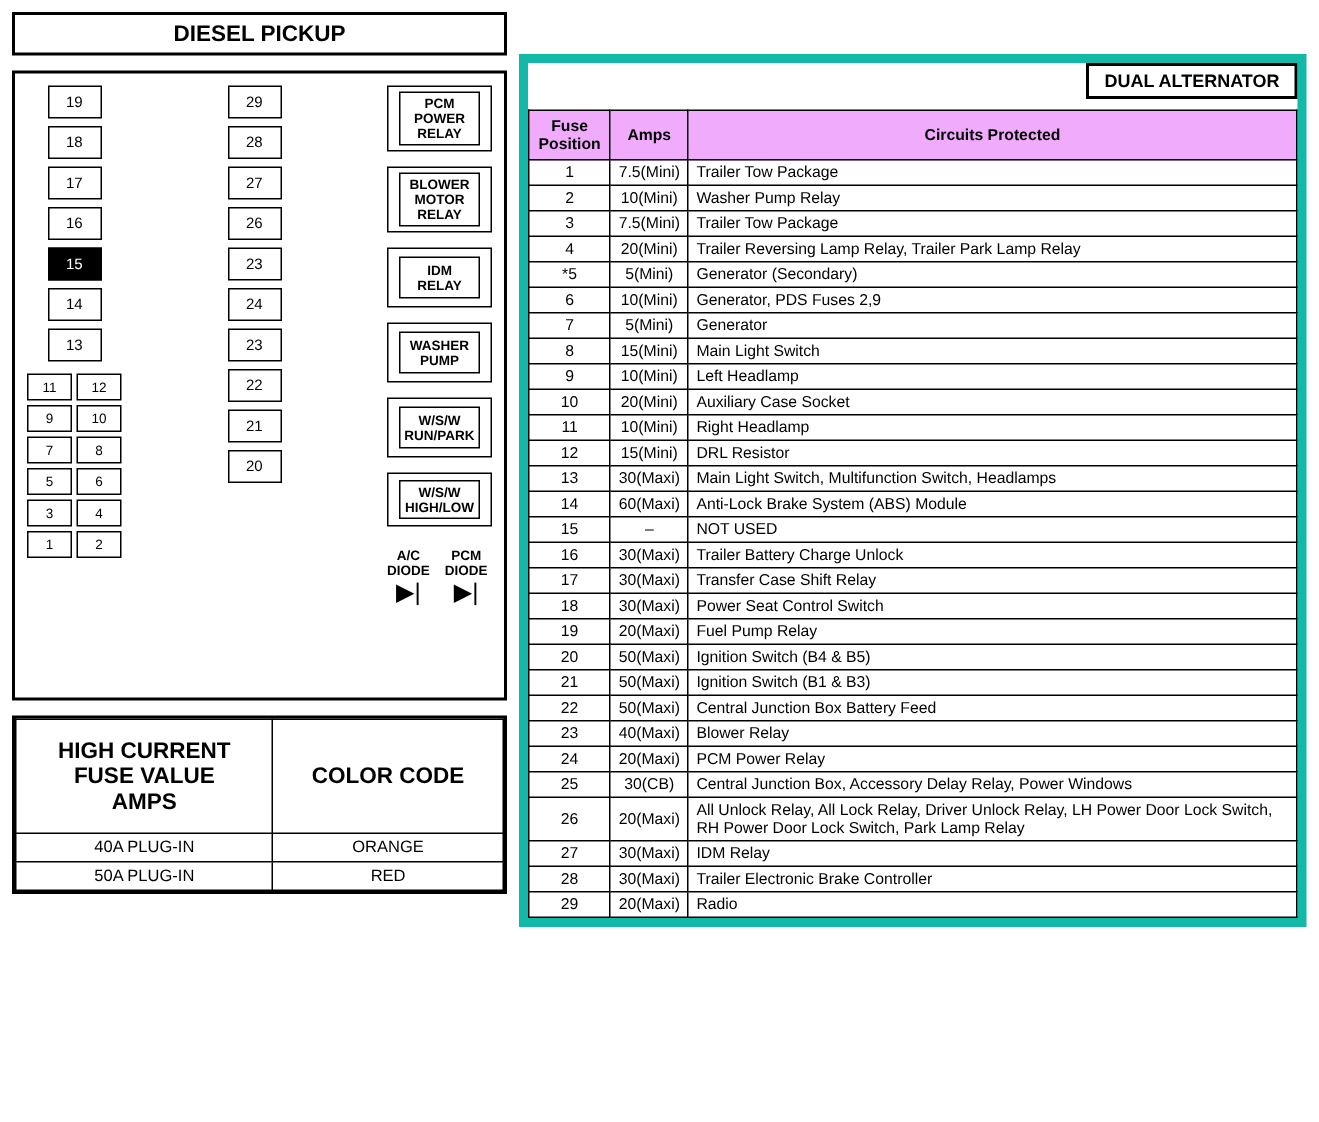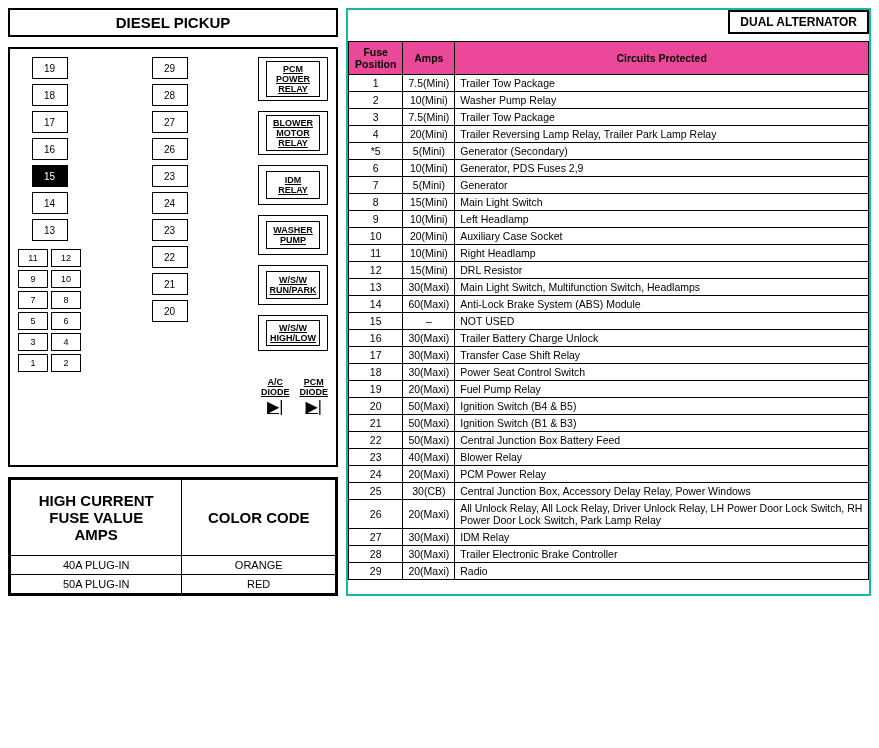--- a/index.html
+++ b/index.html
@@ -61,22 +61,21 @@
       background: #fff;
     }
     .fuse-box.active {
       background: #000;
       color: #fff;
     }
     .relay-col {
       display: flex;
       flex-direction: column;
       gap: 10px;
-      align-items: flex-end;
-      text-decoration: underline;
+      align-items: flex-start;
     }
     .relay-box {
       border: 1px solid #000;
       width: 70px;
       min-height: 40px;
       display: flex;
       align-items: center;
       justify-content: center;
       text-align: center;
       font-size: 9px;
@@ -124,34 +123,35 @@
     }
     .color-table td {
       border: 1px solid #000;
       padding: 3px 6px;
       text-align: center;
       font-size: 11px;
     }
     
     .right-panel {
       flex: 1;
-      border: 2px solid #14b8a6;
-      background: #fff;
+      border: 6px solid #14b8a6;
+      background: #fff;
+      margin-top: 28px;
     }
     .right-panel table {
       width: 100%;
       border-collapse: collapse;
       font-size: 10.5px;
     }
     .right-panel th {
       border: 1px solid #000;
       padding: 4px 6px;
       text-align: center;
       font-weight: bold;
-      background: #ec4899;
+      background: #f0abfc;
     }
     .right-panel td {
       border: 1px solid #000;
       padding: 2px 5px;
     }
     .right-panel td:first-child,
     .right-panel td:nth-child(2) {
       text-align: center;
       white-space: nowrap;
     }
@@ -237,21 +237,21 @@
           <div class="relay-box">
             <div class="relay-inner">WASHER<br>PUMP</div>
           </div>
           <div class="relay-box">
             <div class="relay-inner">W/S/W<br>RUN/PARK</div>
           </div>
           <div class="relay-box" style="min-height:36px;">
             <div class="relay-inner" style="min-height:24px;">W/S/W<br>HIGH/LOW</div>
           </div>
 
-          <div style="display:flex; gap:10px; margin-top:16px;">
+          <div style="display:flex; gap:10px; margin-top:4px;">
             <div style="text-align:center;">
               <div class="diode-label">A/C<br>DIODE</div>
               <div class="diode-sym">▶|</div>
             </div>
             <div style="text-align:center;">
               <div class="diode-label">PCM<br>DIODE</div>
               <div class="diode-sym">▶|</div>
             </div>
           </div>
         </div>

